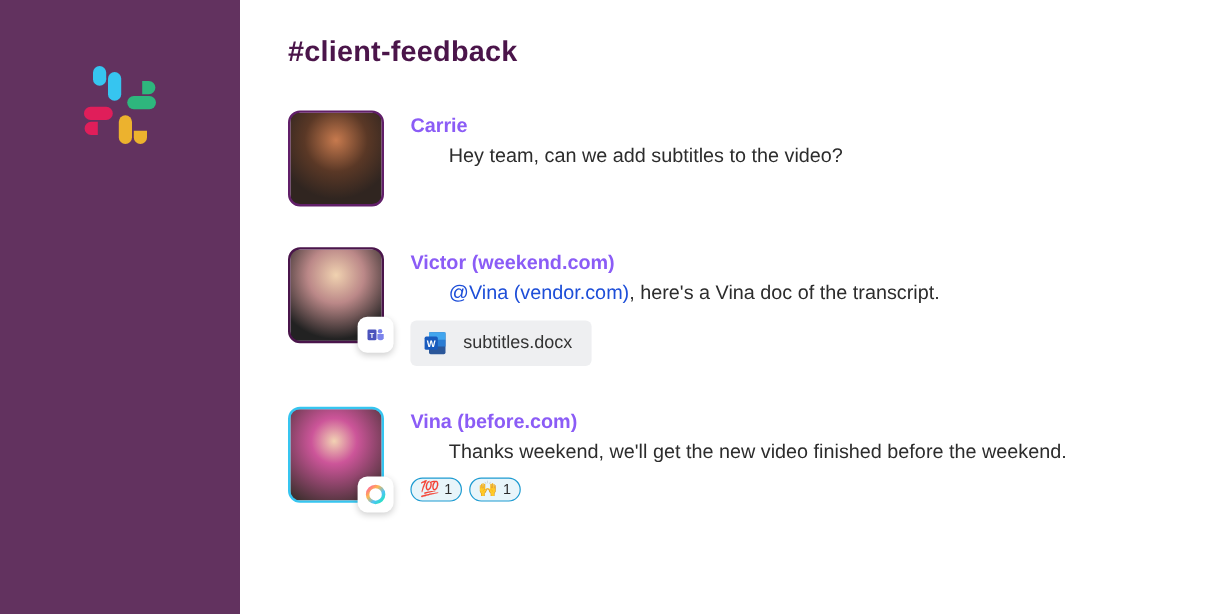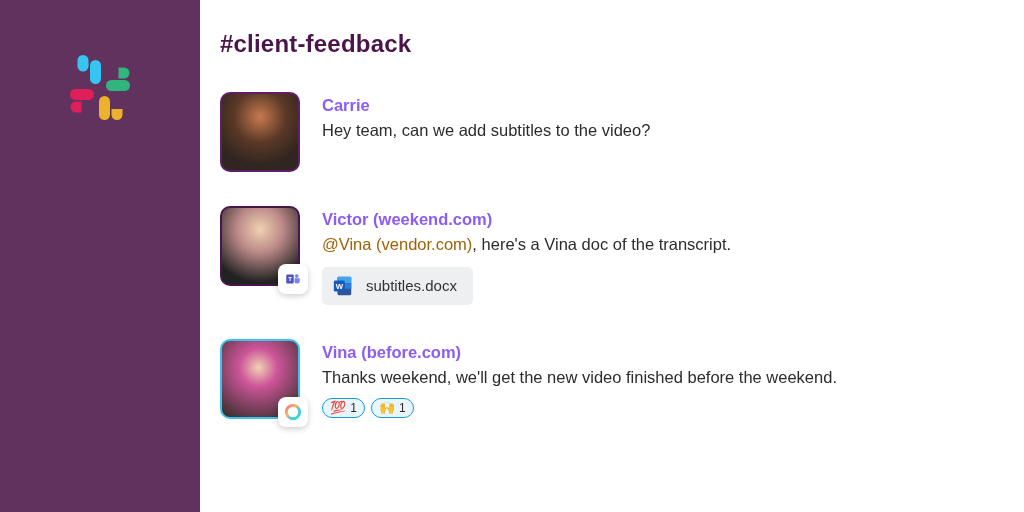--- a/index.html
+++ b/index.html
@@ -1,29 +1,29 @@
 <!DOCTYPE html>
 <html><head>
 <meta charset="utf-8">
 <style>
   * { box-sizing: border-box; margin: 0; padding: 0; }
   html, body { width: 1024px; height: 512px; font-family: -apple-system, BlinkMacSystemFont, "Segoe UI", Helvetica, Arial, sans-serif; }
   body { display: flex; background: #fff; overflow: hidden; }
   .sidebar { width: 200px; height: 512px; background: #62325f; flex-shrink: 0; display: flex; justify-content: center; padding-top: 55px; }
   .logo { width: 70px; height: 70px; position: relative; }
-  .content { flex: 1; padding: 30px 40px 0 20px; }
+  .content { flex: 1; padding: 30px 40px 0 40px; }
   .channel-name { font-size: 24px; font-weight: 800; color: #4b154a; margin-bottom: 34px; letter-spacing: 0.2px; }
   .msg { display: flex; margin-bottom: 34px; }
   .avatar-wrap { position: relative; width: 80px; height: 80px; flex-shrink: 0; margin-right: 22px; }
   .avatar { width: 80px; height: 80px; border-radius: 10px; border: 2px solid; background-size: cover; background-position: center; }
   .avatar-badge { position: absolute; bottom: -8px; right: -8px; width: 30px; height: 30px; border-radius: 8px; background: #fff; box-shadow: 0 2px 6px rgba(0,0,0,0.2); display: flex; align-items: center; justify-content: center; }
   .msg-body { padding-top: 4px; }
   .msg-user { font-weight: 800; font-size: 16.5px; color: #8b5cf6; margin-bottom: 4px; }
-  .msg-text { font-size: 16.5px; color: #2c2c2c; line-height: 1.45; }
-  .mention { color: #a16207; }
+  .msg-text { font-size: 16.5px; color: #2c2c2c; line-height: 1.45; margin-left: 32px; }
+  .mention { color: #1d4ed8; }
   .attachment { display: inline-flex; align-items: center; background: #eeeff1; border-radius: 5px; padding: 8px 16px 8px 10px; margin-top: 10px; gap: 12px; }
   .word-icon { width: 22px; height: 22px; display: inline-flex; align-items: center; justify-content: center; }
   .attachment-name { font-size: 15px; color: #333; }
   .reactions { display: flex; gap: 6px; margin-top: 8px; }
   .react { display: inline-flex; align-items: center; gap: 4px; padding: 2px 7px; border: 1.5px solid #1d9bd1; background: #e8f5fa; border-radius: 14px; font-size: 12px; color: #2c2c2c; cursor: pointer; }
   .react-emoji { font-size: 13px; line-height: 1; }
   
   .av0 { background: radial-gradient(circle at 50% 30%, #c77a4e 0%, #5a3826 40%, #302520 75%); }
   .av1 { background: radial-gradient(circle at 50% 28%, #f0d2b0 0%, #b88 35%, #222 80%); }
   .av2 { background: radial-gradient(circle at 48% 35%, #f2d2b3 0%, #c59 30%, #403030 90%); }

